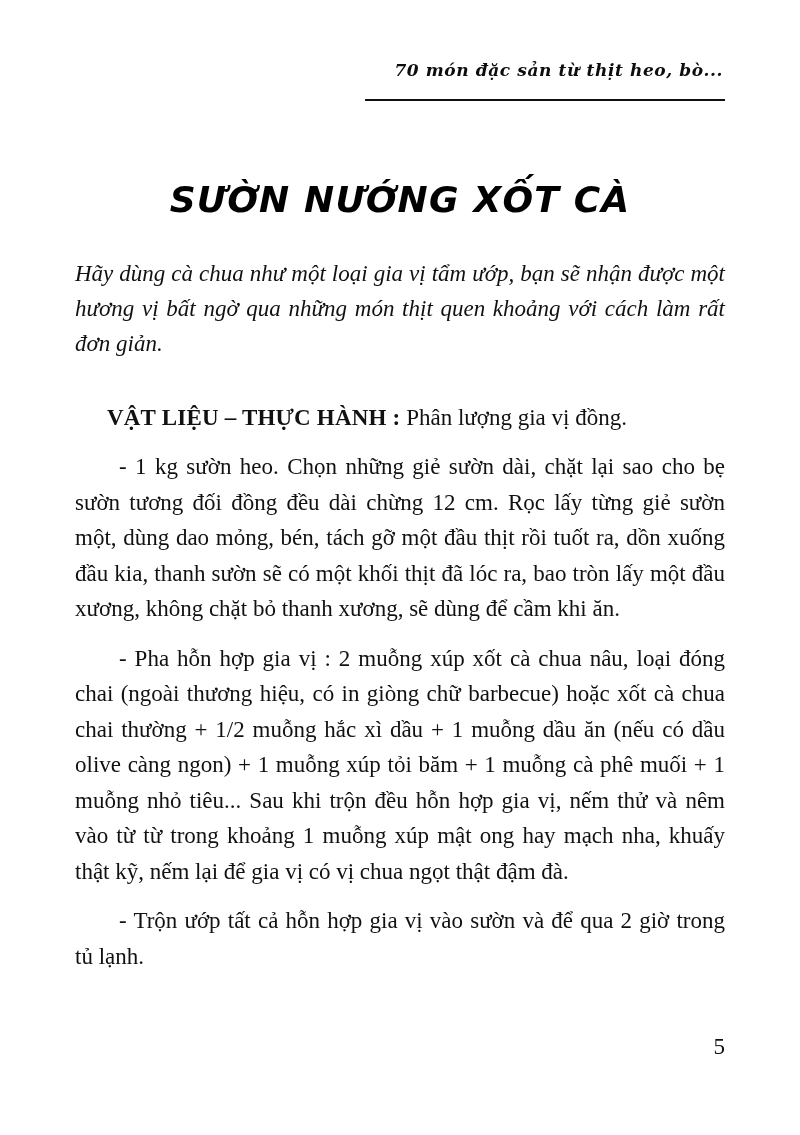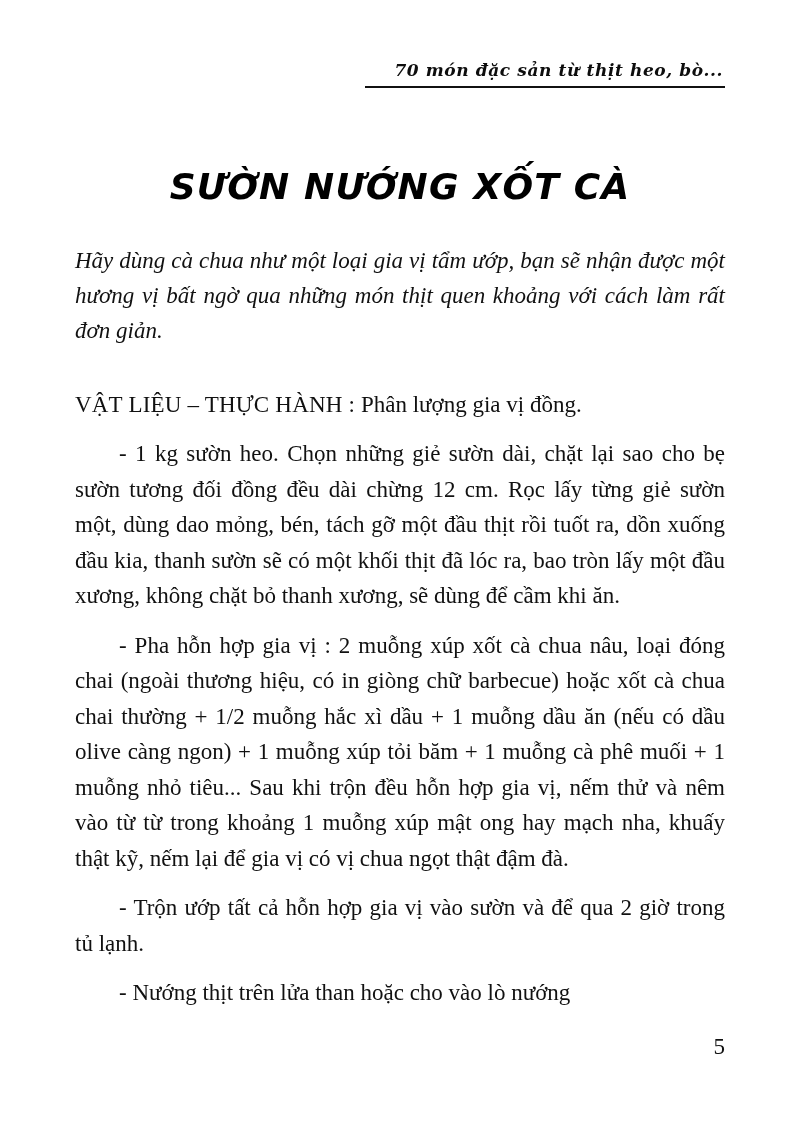--- a/index.html
+++ b/index.html
@@ -34,21 +34,21 @@
     padding-right: 2px;
   }
   .header-text {
     font-family: "DejaVu Serif", serif;
     font-style: italic;
     font-weight: bold;
     font-size: 17px;
     letter-spacing: 0.6px;
     color: #0d0d0d;
     display: inline-block;
-    padding-bottom: 6px;
+    padding-bottom: 19px;
   }
   .header-rule {
     border: none;
     border-top: 2.2px solid #111;
     margin: 0 0 0 290px;
     width: 360px;
   }
 
   
   .title {
@@ -74,22 +74,23 @@
   }
 
   
   .section-lead {
     margin-top: 40px;
     font-size: 23px;
     line-height: 34px;
     text-align: justify;
   }
   .section-lead .label {
-    font-weight: normal;
+    font-weight: bold;
     letter-spacing: 0.2px;
+    margin-left: 32px;
   }
   p.body {
     margin: 14px 0 0 0;
     font-size: 23px;
     line-height: 35.5px;
     text-align: justify;
     text-justify: inter-word;
     text-indent: 44px;
   }
   p.body.last {
@@ -120,18 +121,17 @@
 
     <div class="intro">Hãy dùng cà chua như một loại gia vị tẩm ướp, bạn sẽ nhận được một hương vị bất ngờ qua những món thịt quen khoảng với cách làm rất đơn giản.</div>
 
     <div class="section-lead">
       <span class="label">VẬT LIỆU – THỰC HÀNH :</span><span> Phân lượng gia vị đồng.</span>
     </div>
 
     <p class="body">- 1 kg sườn heo. Chọn những giẻ sườn dài, chặt lại sao cho bẹ sườn tương đối đồng đều dài chừng 12 cm. Rọc lấy từng giẻ sườn một, dùng dao mỏng, bén, tách gỡ một đầu thịt rồi tuốt ra, dồn xuống đầu kia, thanh sườn sẽ có một khối thịt đã lóc ra, bao tròn lấy một đầu xương, không chặt bỏ thanh xương, sẽ dùng để cầm khi ăn.</p>
     <p class="body">- Pha hỗn hợp gia vị : 2 muỗng xúp xốt cà chua nâu, loại đóng chai (ngoài thương hiệu, có in giòng chữ barbecue) hoặc xốt cà chua chai thường + 1/2 muỗng hắc xì dầu + 1 muỗng dầu ăn (nếu có dầu olive càng ngon) + 1 muỗng xúp tỏi băm + 1 muỗng cà phê muối + 1 muỗng nhỏ tiêu... Sau khi trộn đều hỗn hợp gia vị, nếm thử và nêm vào từ từ trong khoảng 1 muỗng xúp mật ong hay mạch nha, khuấy thật kỹ, nếm lại để gia vị có vị chua ngọt thật đậm đà.</p>
     <p class="body">- Trộn ướp tất cả hỗn hợp gia vị vào sườn và để qua 2 giờ trong tủ lạnh.</p>
-    <p class="body last">- Nướng thịt trên lửa than hoặc cho vào lò nướng</p>
 
   </div>
 
   <div class="folio">5</div>
 </div>
 
 </body></html>

